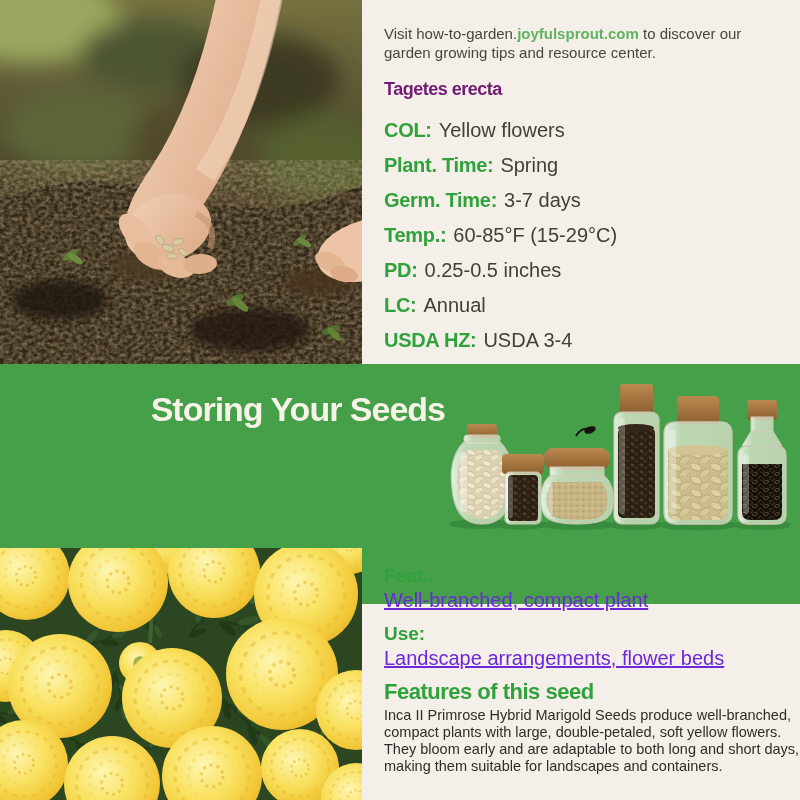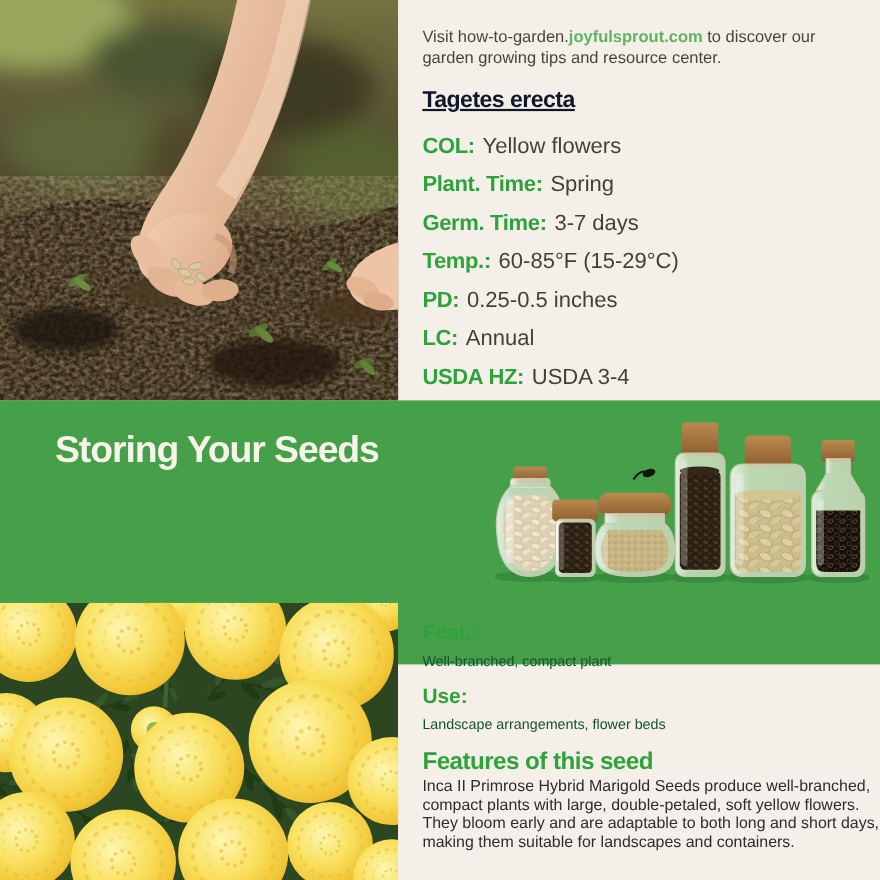--- a/index.html
+++ b/index.html
@@ -12,39 +12,39 @@
   .photo{position:absolute;overflow:hidden;}
   .photo svg{display:block;width:100%;height:100%;}
   .photo-top{left:0;top:0;width:362px;height:364px;}
   .photo-bottom{left:0;top:548px;width:362px;height:252px;}
 
   
   .info-top{position:absolute;left:362px;top:0;width:438px;height:470px;
             padding:24px 16px 0 22px;}
   .visit{width:368px;font-size:15px;line-height:1.28;color:#4a453c;margin:0;}
   .visit .lnk{color:#5fb361;font-weight:bold;}
-  .sci-title{margin:17px 0 0 0;font-size:21px;letter-spacing:-0.5px;
-             font-weight:bold;color:#0f172a;text-decoration:underline;}
+  .sci-title{margin:17px 0 0 0;font-size:18px;letter-spacing:-0.5px;
+             font-weight:bold;color:#701a75;}
   .specs{margin:13px 0 17px 0;padding:0;list-style:none;}
   .specs li{line-height:35px;font-size:20px;color:#43403a;white-space:nowrap;}
   .specs .lab{font-weight:bold;color:#2fa23c;margin-right:7px;letter-spacing:-0.3px;}
 
   
-  .band{position:absolute;left:0;top:364px;width:800px;height:240px;background:#45a049;}
+  .band{position:absolute;left:0;top:364px;width:800px;height:240px;background:#45a049;text-align:right;}
   .band-text{position:absolute;left:50px;top:26px;width:395px;}
   .band-title{margin:0;font-size:34px;letter-spacing:-1px;font-weight:bold;color:#f7f3e9;}
   .band-body{margin:14px 0 0 0;font-size:15px;line-height:1.3;color:#e9f2e0;width:390px;}
   .jars{position:absolute;left:450px;top:8px;width:340px;height:160px;}
   .jars svg{display:block;width:100%;height:100%;}
 
   
   .info-bottom{position:absolute;left:362px;top:548px;width:438px;height:252px;
                padding:15px 14px 0 22px;}
   .mini-label{margin:0;font-size:19px;font-weight:bold;color:#2fa23c;line-height:25px;}
-  .mini-value{margin:0 0 8px 0;font-size:13px;color:#14532d;line-height:25px;}
+  .mini-value{margin:0 0 8px 0;font-size:20px;color:#6d28d9;line-height:25px;text-decoration:underline;}
   .feat-title{margin:3px 0 2px 0;font-size:22px;letter-spacing:-0.5px;
               font-weight:bold;color:#2fa23c;line-height:26px;}
   .feat-body{margin:0;font-size:14.5px;line-height:1.17;color:#2f2d29;width:420px;}
 </style>
 </head>
 <body>
 
 <div class="page">
 
   <div class="photo photo-top">

